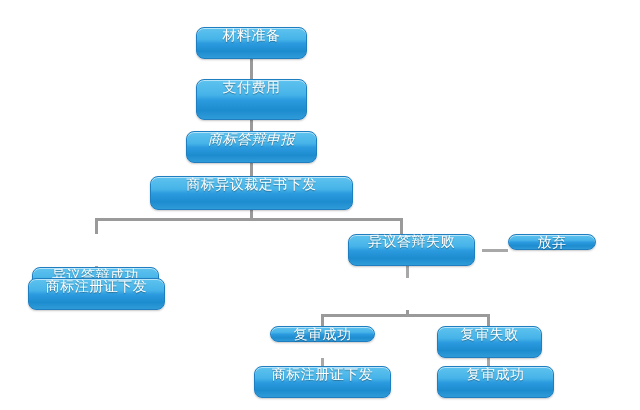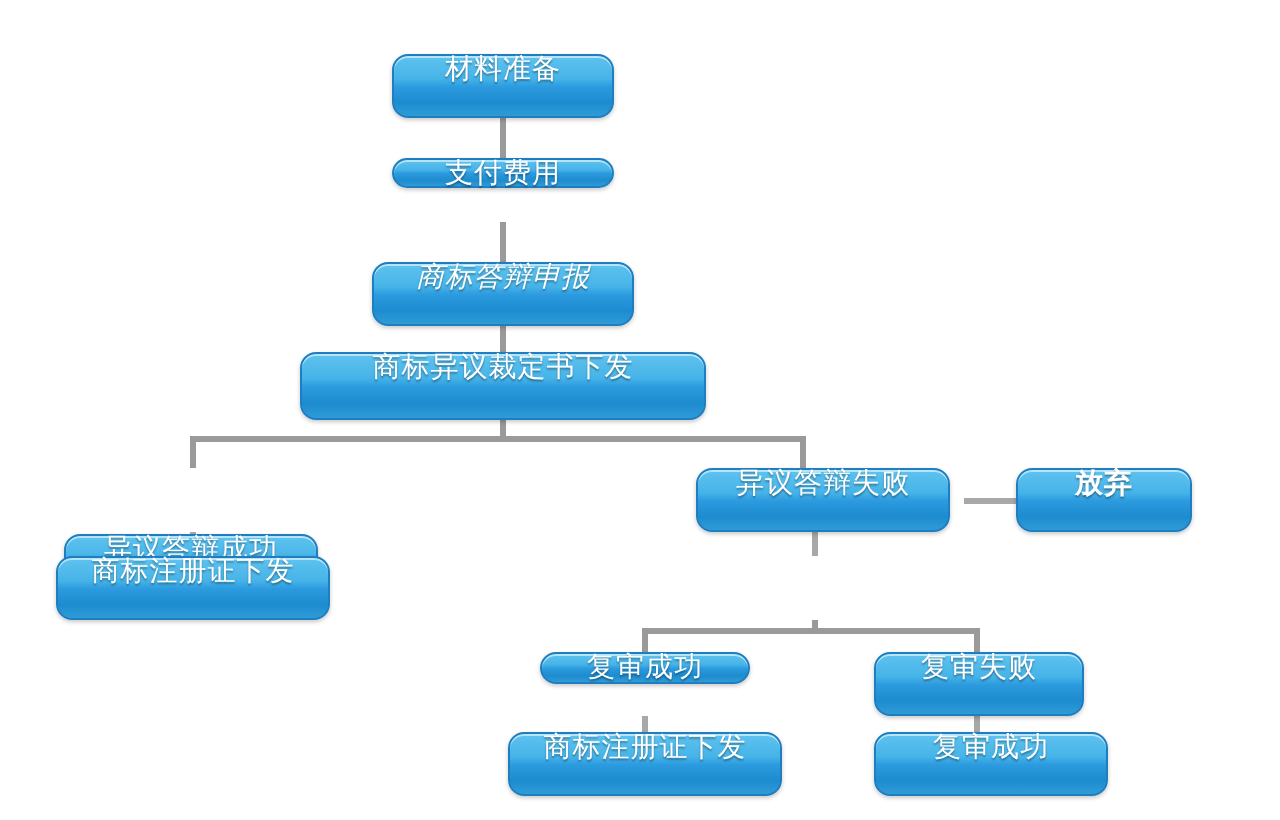--- a/index.html
+++ b/index.html
@@ -85,41 +85,41 @@
   <div class="conn v" style="left:487px; top:314px; height:12px;"></div>
 
   <div class="conn v thin" style="left:321px; top:358px; height:8px;"></div>
 
   <div class="conn v thin" style="left:487px; top:358px; height:8px;"></div>
 
   <div class="node" style="left:196px; top:27px; width:111px; height:32px;">
     <span class="label">材料准备</span>
   </div>
 
-  <div class="node" style="left:196px; top:79px; width:111px; height:15px;">
+  <div class="node" style="left:196px; top:79px; width:111px; height:41px;">
     <span class="label">支付费用</span>
   </div>
 
   <div class="node" style="left:186px; top:131px; width:131px; height:32px;font-style:italic;">
     <span class="label">商标答辩申报</span>
   </div>
 
   <div class="node" style="left:150px; top:176px; width:203px; height:34px;">
     <span class="label">商标异议裁定书下发</span>
   </div>
 
   <div class="node" style="left:32px; top:234px; width:127px; height:32px;margin-top:33px;">
     <span class="label">异议答辩成功</span>
   </div>
 
-  <div class="node" style="left:348px; top:234px; width:127px; height:32px;">
+  <div class="node" style="left:348px; top:234px; width:127px; height:32px;font-family:Liberation Mono, monospace;">
     <span class="label">异议答辩失败</span>
   </div>
 
-  <div class="node" style="left:508px; top:234px; width:88px; height:32px;font-weight:bold;">
+  <div class="node" style="left:508px; top:234px; width:88px; height:16px;">
     <span class="label">放弃</span>
   </div>
 
   <div class="node" style="left:28px; top:278px; width:137px; height:32px;">
     <span class="label">商标注册证下发</span>
   </div>
 
 
   <div class="node" style="left:270px; top:326px; width:105px; height:16px;">
     <span class="label">复审成功</span>

